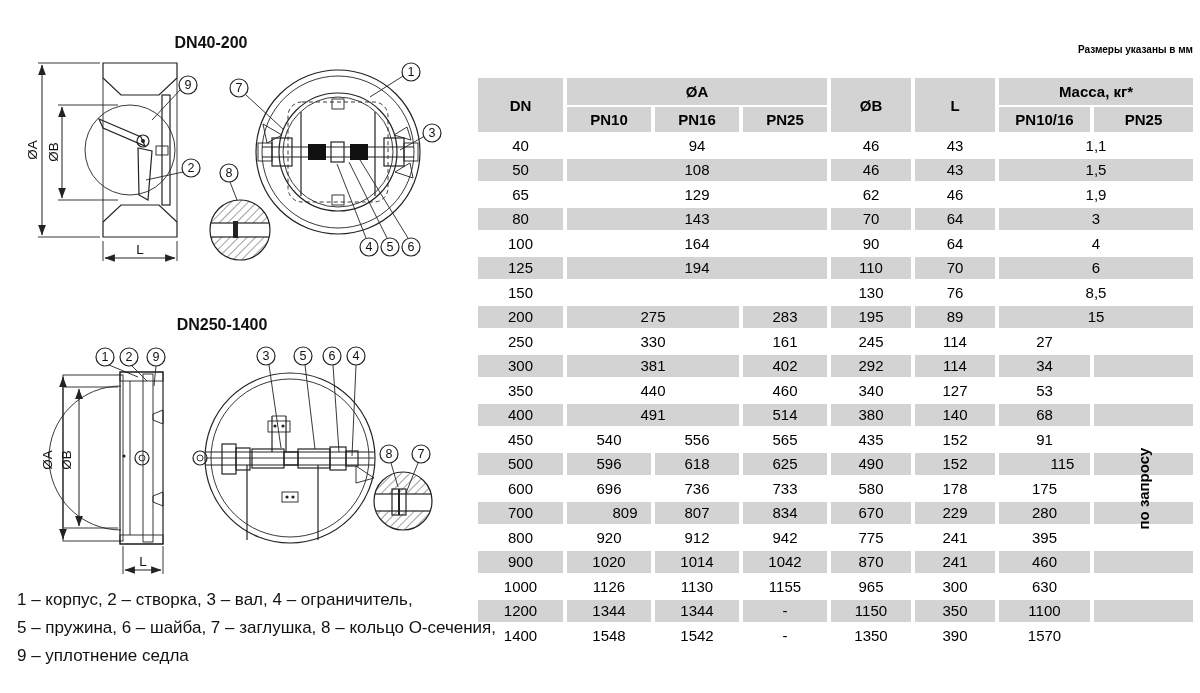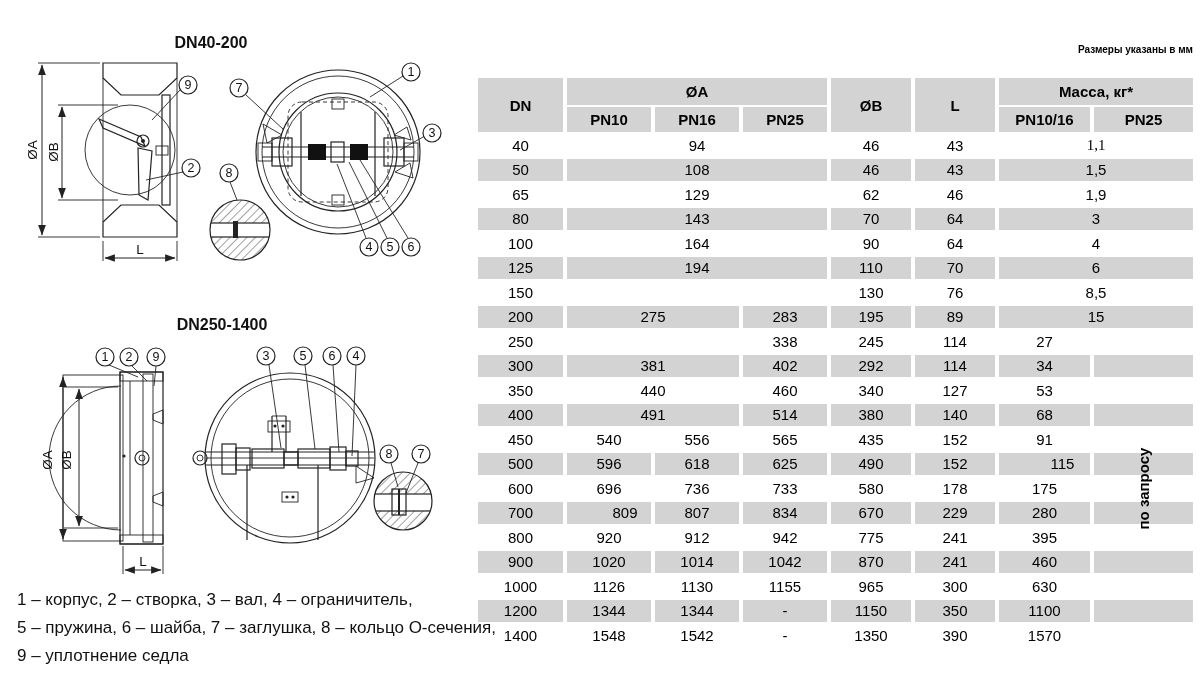--- a/index.html
+++ b/index.html
@@ -45,21 +45,21 @@
   <div class="cell hdr" style="grid-column:7 / span 2;grid-row:1">Масса, кг*</div>
   <div class="cell hdr" style="grid-column:2;grid-row:2">PN10</div>
   <div class="cell hdr" style="grid-column:3;grid-row:2">PN16</div>
   <div class="cell hdr" style="grid-column:4;grid-row:2">PN25</div>
   <div class="cell hdr" style="grid-column:7;grid-row:2">PN10/16</div>
   <div class="cell hdr" style="grid-column:8;grid-row:2">PN25</div>
 <div class="cell" style="grid-area: 3 / 1;">40</div>
     <div class="cell" style="grid-area: 3 / 2 / auto / span 3;">94</div>
     <div class="cell" style="grid-area: 3 / 5;">46</div>
     <div class="cell" style="grid-area: 3 / 6;">43</div>
-    <div class="cell" style="grid-area: 3 / 7 / auto / span 2; font-family: Liberation Serif, serif;">1,1</div>
+    <div class="cell" style="grid-area: 3 / 7 / auto / span 2;">1,1</div>
     <div class="cell g" style="grid-area: 4 / 1;">50</div>
     <div class="cell g" style="grid-area: 4 / 2 / auto / span 3;">108</div>
     <div class="cell g" style="grid-area: 4 / 5;">46</div>
     <div class="cell g" style="grid-area: 4 / 6;">43</div>
     <div class="cell g" style="grid-area: 4 / 7 / auto / span 2;">1,5</div>
     <div class="cell" style="grid-area: 5 / 1;">65</div>
     <div class="cell" style="grid-area: 5 / 2 / auto / span 3;">129</div>
     <div class="cell" style="grid-area: 5 / 5;">62</div>
     <div class="cell" style="grid-area: 5 / 6;">46</div>
     <div class="cell" style="grid-area: 5 / 7 / auto / span 2;">1,9</div>
@@ -82,21 +82,22 @@
     <div class="cell" style="grid-area: 9 / 5;">130</div>
     <div class="cell" style="grid-area: 9 / 6;">76</div>
     <div class="cell" style="grid-area: 9 / 7 / auto / span 2;">8,5</div>
     <div class="cell g" style="grid-area: 10 / 1; text-align: right;">200</div>
     <div class="cell g" style="grid-area: 10 / 2 / auto / span 2;">275</div>
     <div class="cell g" style="grid-area: 10 / 4;">283</div>
     <div class="cell g" style="grid-area: 10 / 5;">195</div>
     <div class="cell g" style="grid-area: 10 / 6;">89</div>
     <div class="cell g" style="grid-area: 10 / 7 / auto / span 2;">15</div>
     <div class="cell" style="grid-area: 11 / 1;">250</div>
-    <div class="cell" style="grid-area: 11 / 4;">338</div>
+    <div class="cell" style="grid-area: 11 / 2 / auto / span 2;">330</div>
+    <div class="cell" style="grid-area: 11 / 4;">161</div>
     <div class="cell" style="grid-area: 11 / 5;">245</div>
     <div class="cell" style="grid-area: 11 / 6;">114</div>
     <div class="cell" style="grid-area: 11 / 7;">27</div>
     <div class="cell" style="grid-area: 11 / 8;"></div>
     <div class="cell g" style="grid-area: 12 / 1;">300</div>
     <div class="cell g" style="grid-area: 12 / 2 / auto / span 2;">381</div>
     <div class="cell g" style="grid-area: 12 / 4;">402</div>
     <div class="cell g" style="grid-area: 12 / 5;">292</div>
     <div class="cell g" style="grid-area: 12 / 6;">114</div>
     <div class="cell g" style="grid-area: 12 / 7;">34</div>

